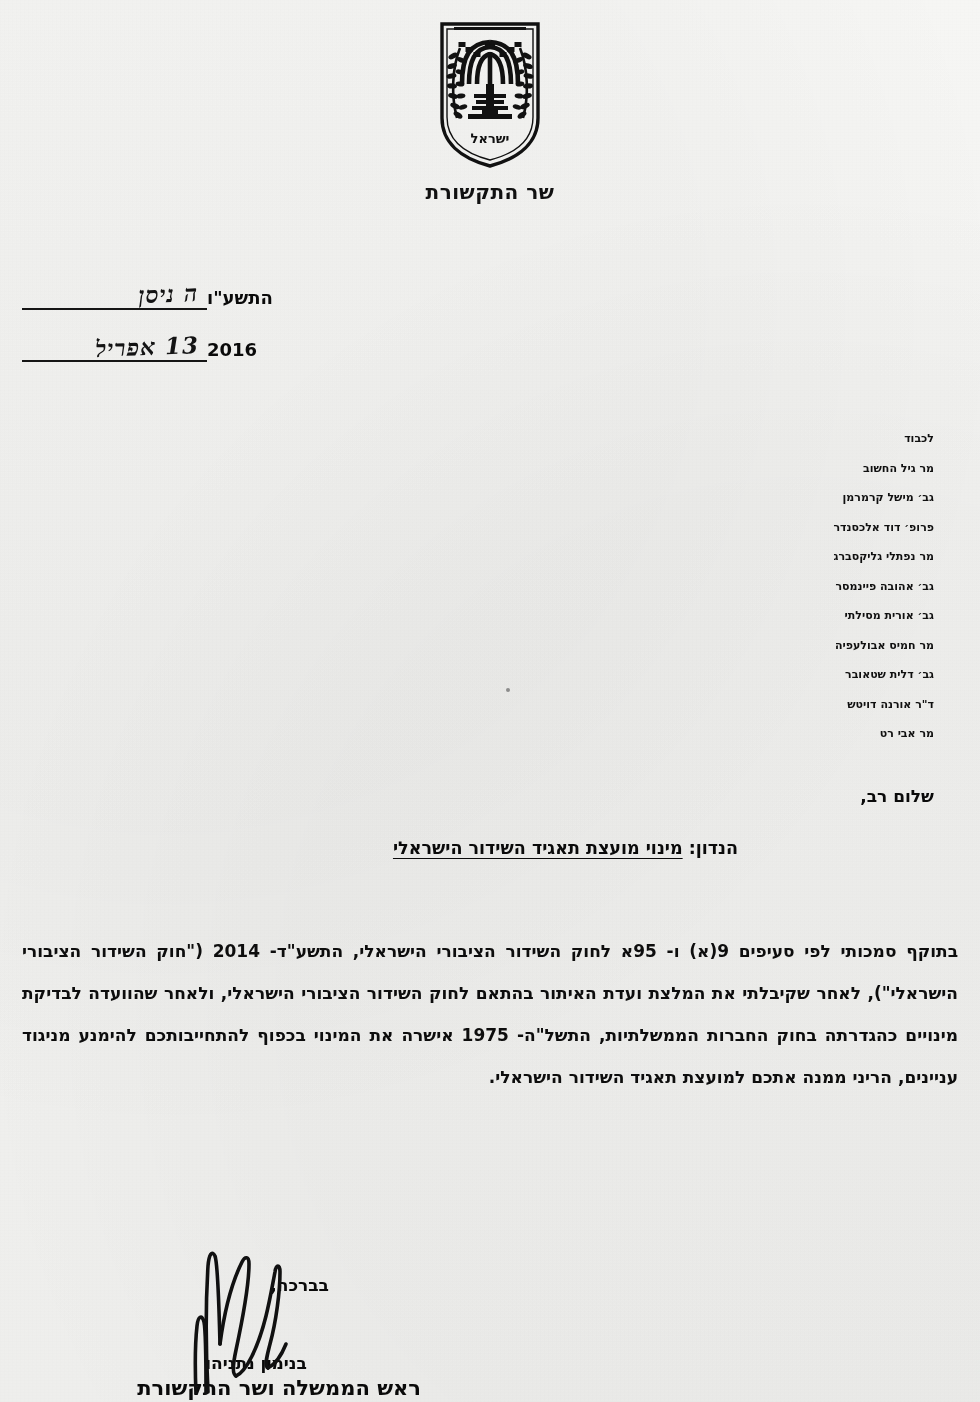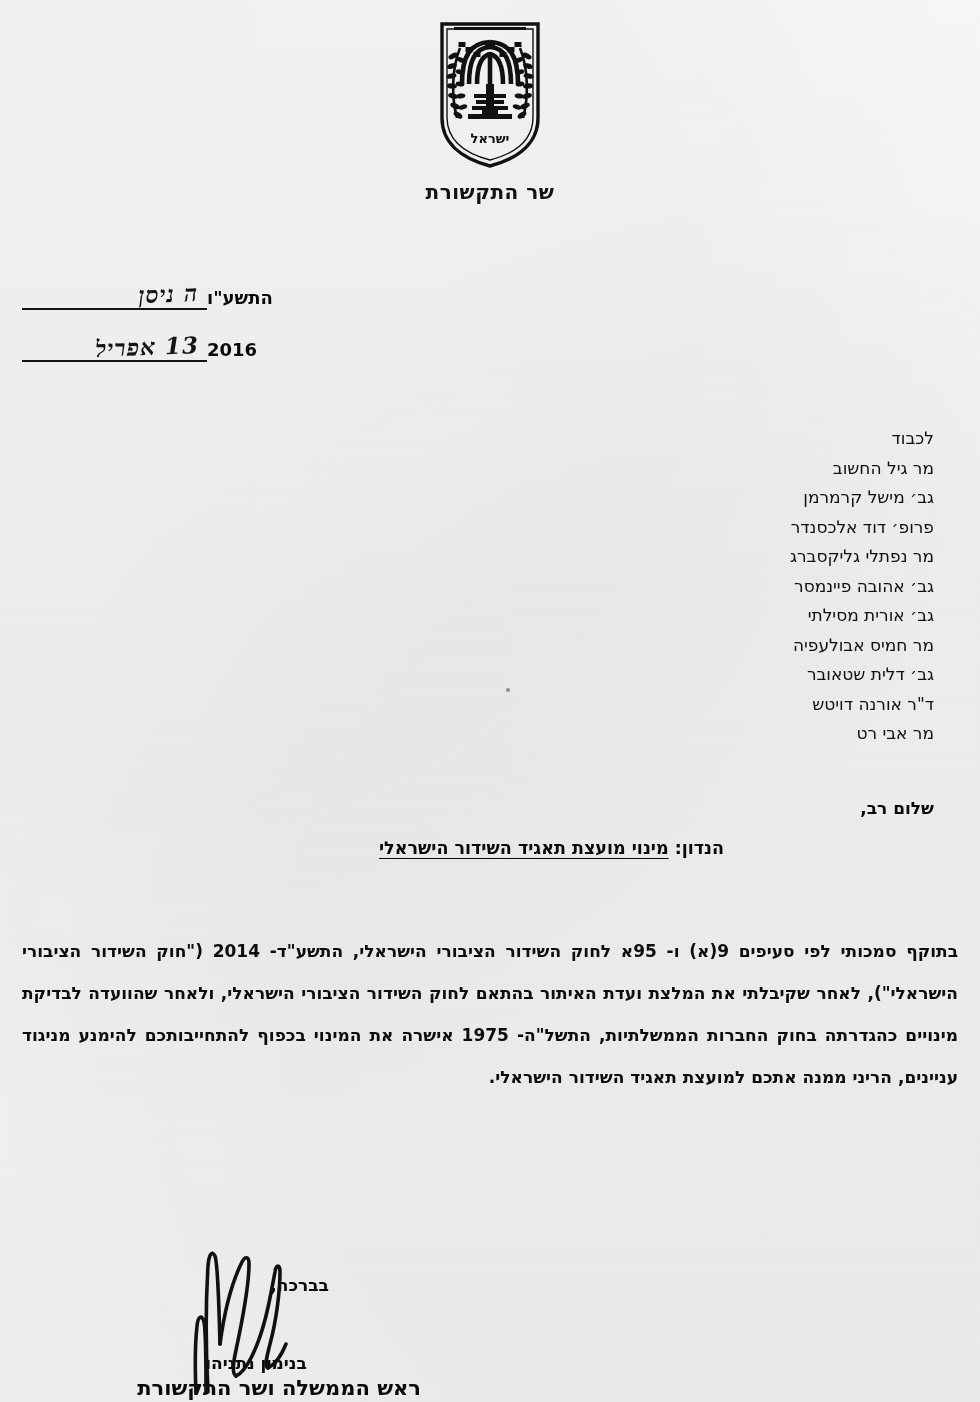--- a/index.html
+++ b/index.html
@@ -102,40 +102,39 @@
 
   
   .recipients {
     position: absolute;
     top: 424px;
     right: 46px;
     text-align: right;
     direction: rtl;
   }
   .recipients div {
-    font-size: 17px;
-    font-weight: 400;
+    font-size: 11px;
+    font-weight: 700;
     line-height: 29.5px;
     color: #101010;
   }
 
   
   .greeting {
     position: absolute;
     top: 786px;
     right: 46px;
     font-size: 17px;
     font-weight: 700;
     direction: rtl;
-    margin-top: 12px;
   }
   .subject {
     position: absolute;
     top: 838px;
-    right: 256px;
+    right: 242px;
     font-size: 17.5px;
     font-weight: 700;
     direction: rtl;
     white-space: nowrap;
   }
   .subject .label { text-decoration: none; }
   .subject .value { text-decoration: underline; text-underline-offset: 4px; }
 
   
   .body-text {

